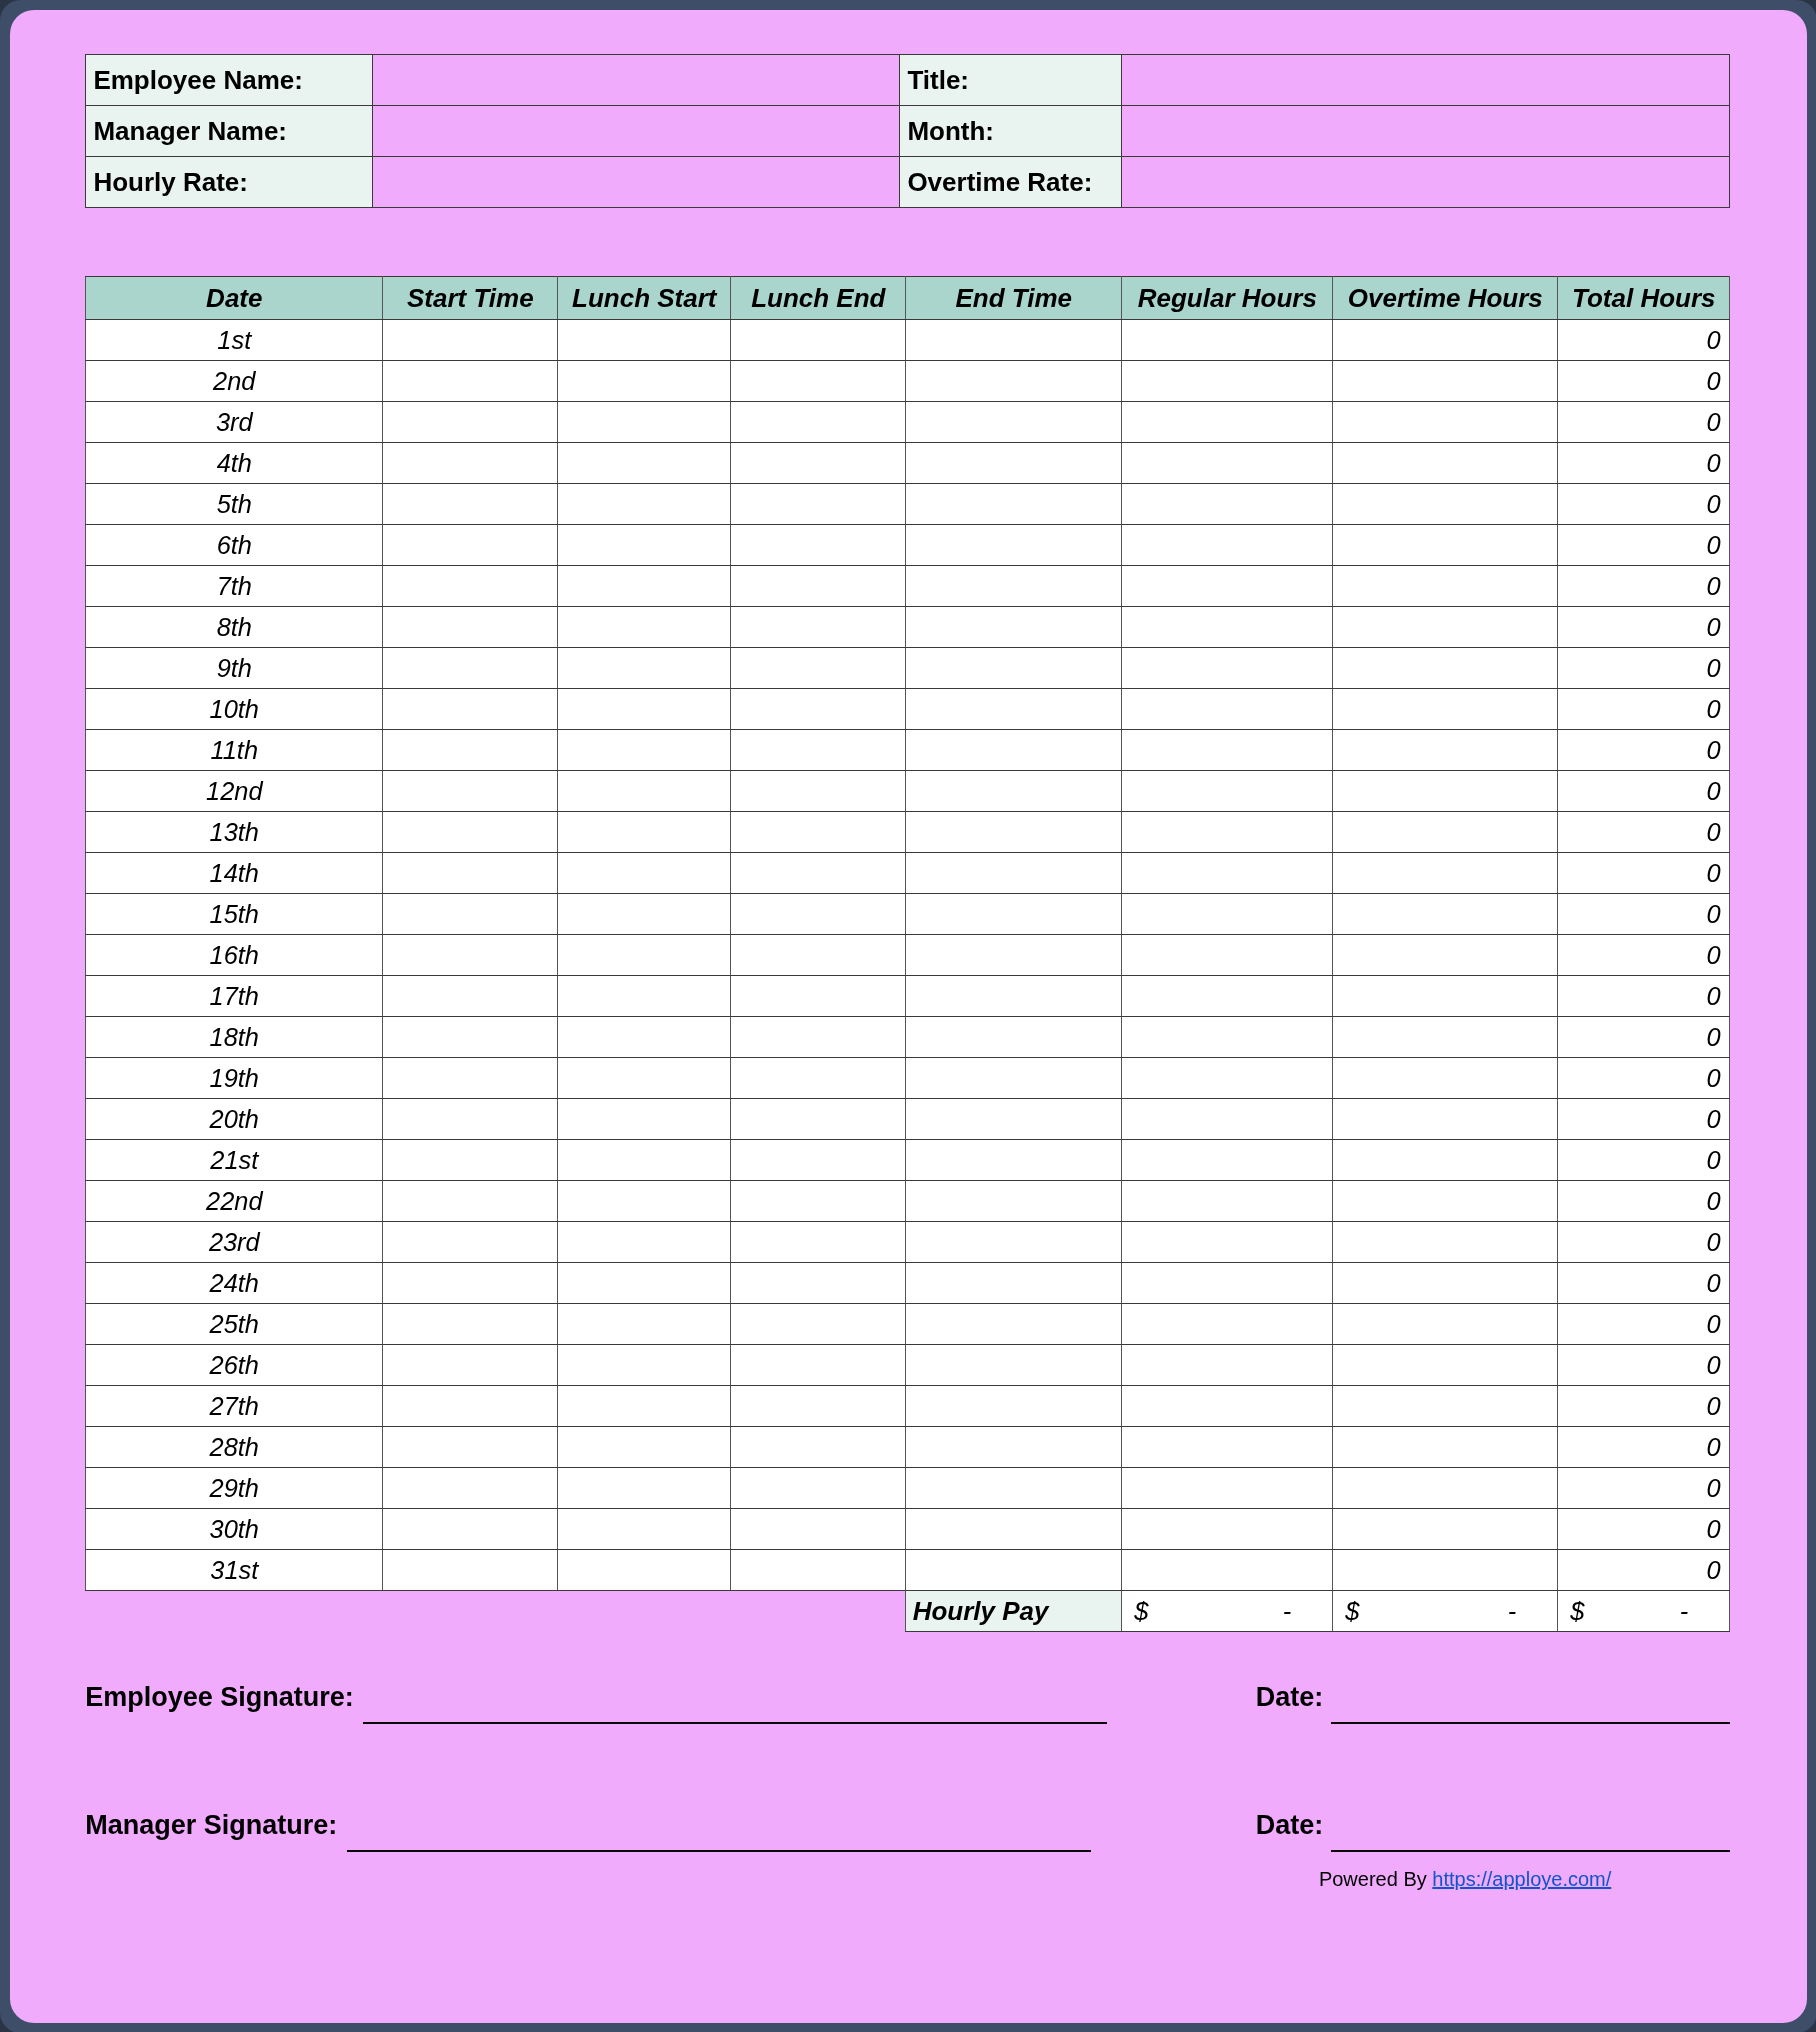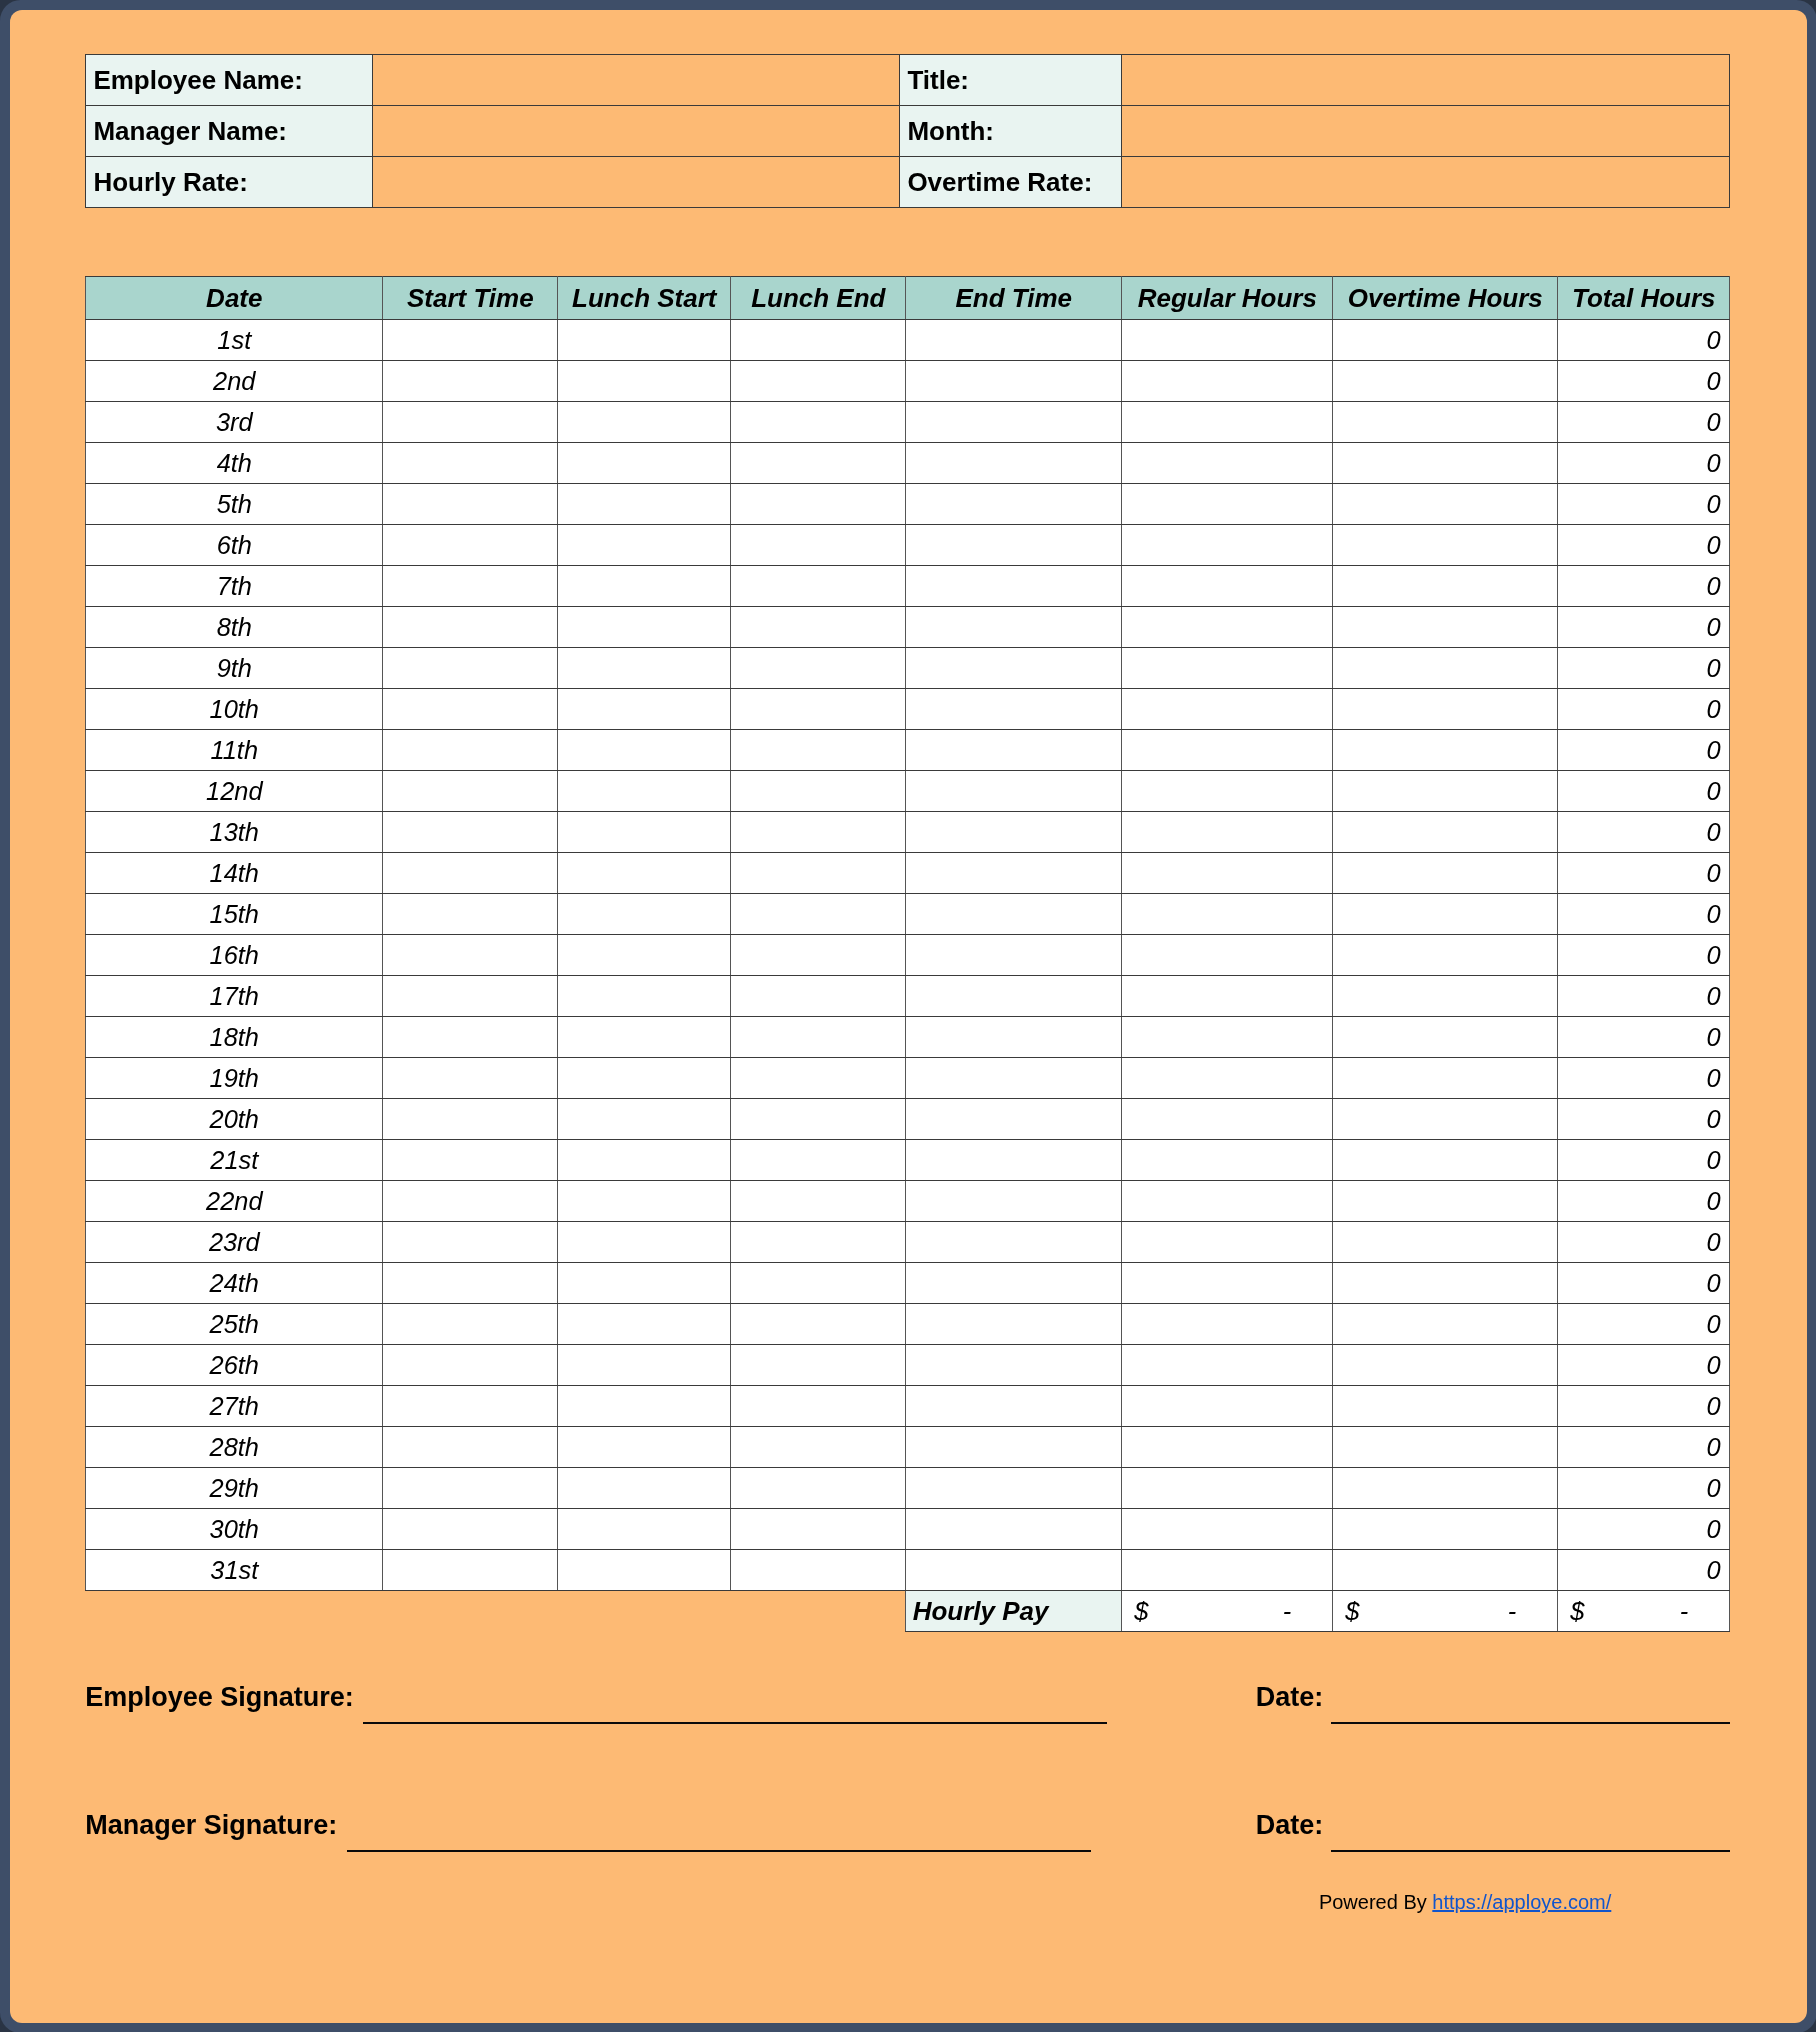--- a/index.html
+++ b/index.html
@@ -10,22 +10,22 @@
     color: #000;
     position: relative;
   }
   .frame {
     position: absolute; inset: 0;
     background: #3e4e68;
     border-radius: 20.6px;
   }
   .page {
     position: absolute; inset: 10.3px;
-    background: #fdba74;
-    border-radius: 12px;
+    background: #f0abfc;
+    border-radius: 24px;
     padding: 44px 115px 0 75px;
     overflow: hidden;
   }
 
   
   table.info {
     border-collapse: collapse;
     table-layout: fixed;
     width: 1645px;
     border: 0.8px solid #333;
@@ -94,21 +94,21 @@
   .sig-row.second { margin-top: 86px; text-align: center; }
   .sig-label { font-weight: bold; font-size: 27px; margin-bottom: 11px; white-space: nowrap; }
   .sig-line  { height: 0; border-bottom: 2.4px solid #0a0a0a; }
   .line-sign { width: 744px; margin-left: 9.5px; }
   .date-group { margin-left: auto; display: flex; align-items: flex-end; }
   .line-date { width: 399px; margin-left: 8px; }
 
   
   .footer {
     width: 1645px;
-    margin-top: 39px;
+    margin-top: 16px;
     text-align: right;
     padding-right: 119px;
     font-size: 20px;
   }
   .footer a { color: #1155cc; text-decoration: underline; }
 </style>
 </head>
 <body>
 
 <div class="frame">

